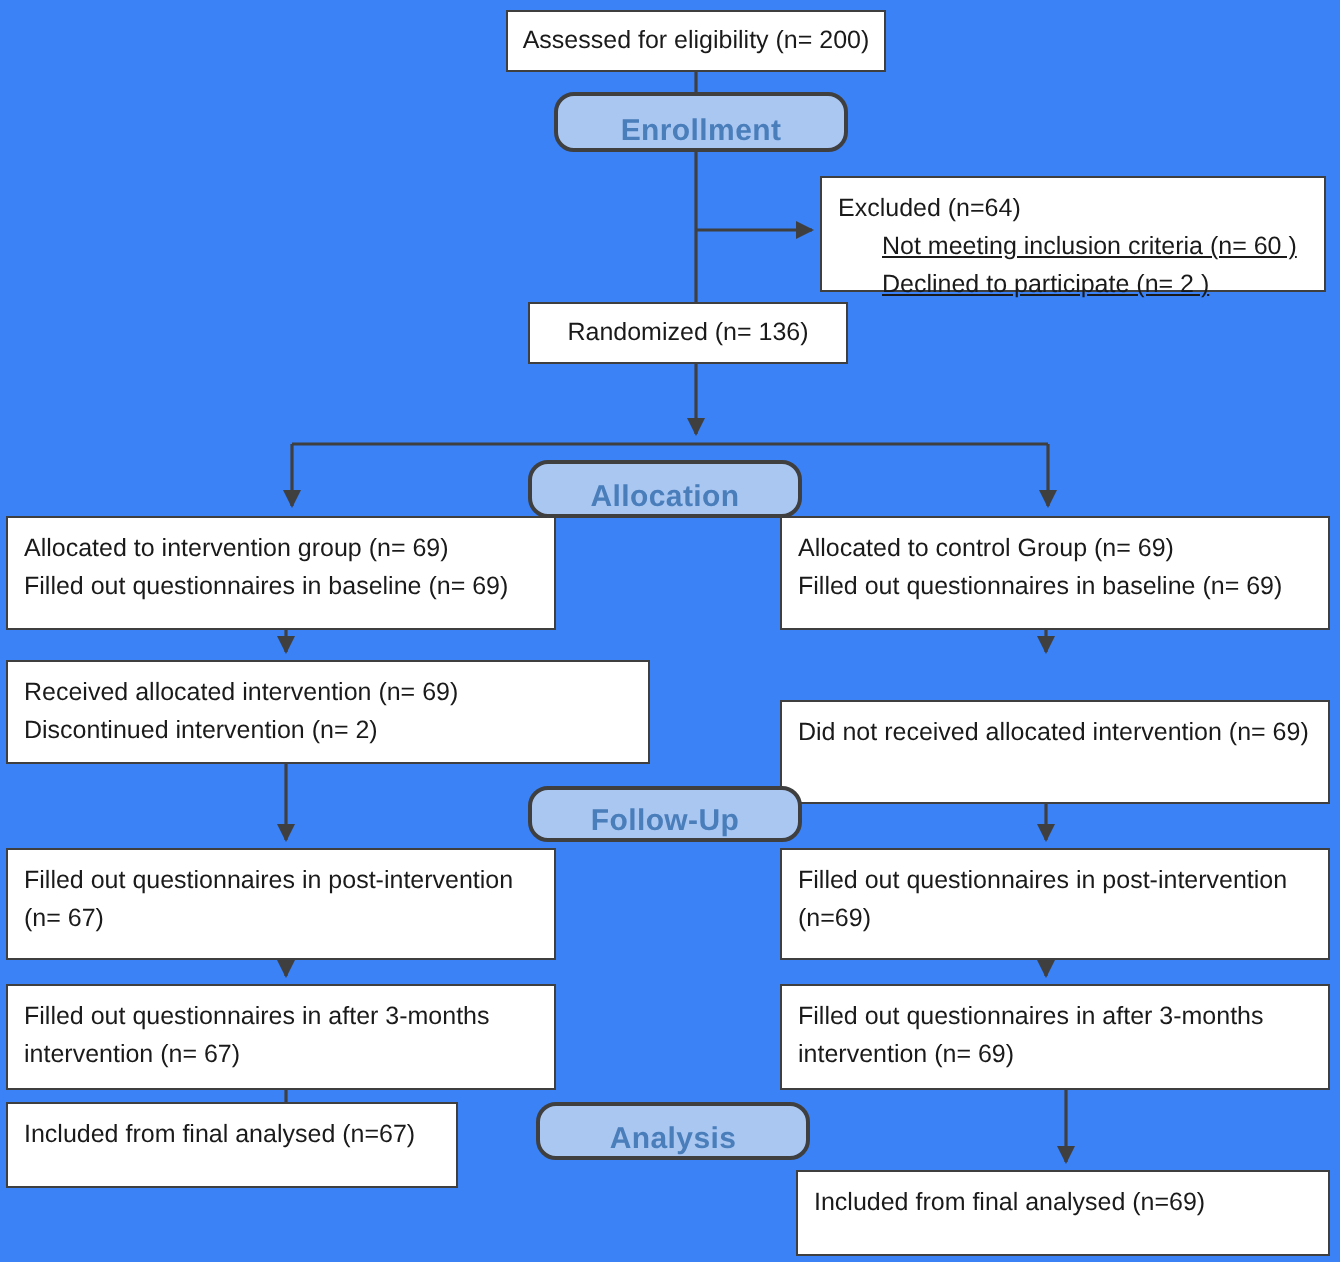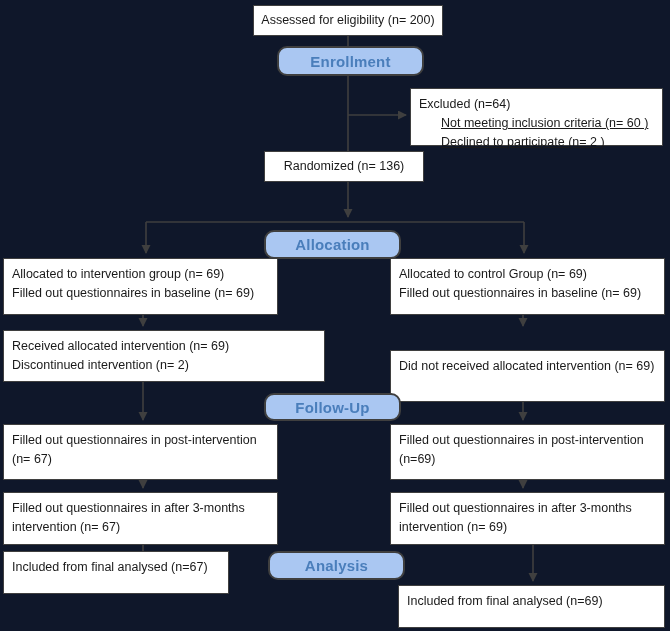--- a/index.html
+++ b/index.html
@@ -7,21 +7,21 @@
     --band-border:#3f3f3f;
     --band-text:#4a7ebb;
     --box-border:#3f3f3f;
     --box-fill:#ffffff;
     --line:#3f3f3f;
   }
   html,body{margin:0;padding:0;background:#ffffff;}
   #canvas{
     position:relative;
     width:670px;height:631px;
-    background:#0f172a;
+    background:#3b82f6;
     font-family:"Liberation Sans", sans-serif;
     color:#1a1a1a;
     overflow:hidden;
   }
   #connectors{
     position:absolute;left:0;top:0;width:670px;height:631px;
     z-index:1;
   }
   .conn{stroke:var(--line);stroke-width:1.6;fill:none;}
   #arrowhead path{fill:var(--line);}
@@ -40,21 +40,21 @@
     display:flex;align-items:center;justify-content:center;
     text-align:center;
   }
   .box .indent{padding-left:30px;text-decoration:underline;}
   .band{
     position:absolute;
     background:var(--band-fill);
     border:2px solid var(--band-border);
     border-radius:10px;
     box-sizing:border-box;
-    display:flex;align-items:center;justify-content:center;
+    display:flex;align-items:flex-end;justify-content:center;
     font-weight:bold;
     font-size:15px;
     color:var(--band-text);
     z-index:3;
     letter-spacing:0.2px;
   }
 </style>
 </head>
 <body>
 

